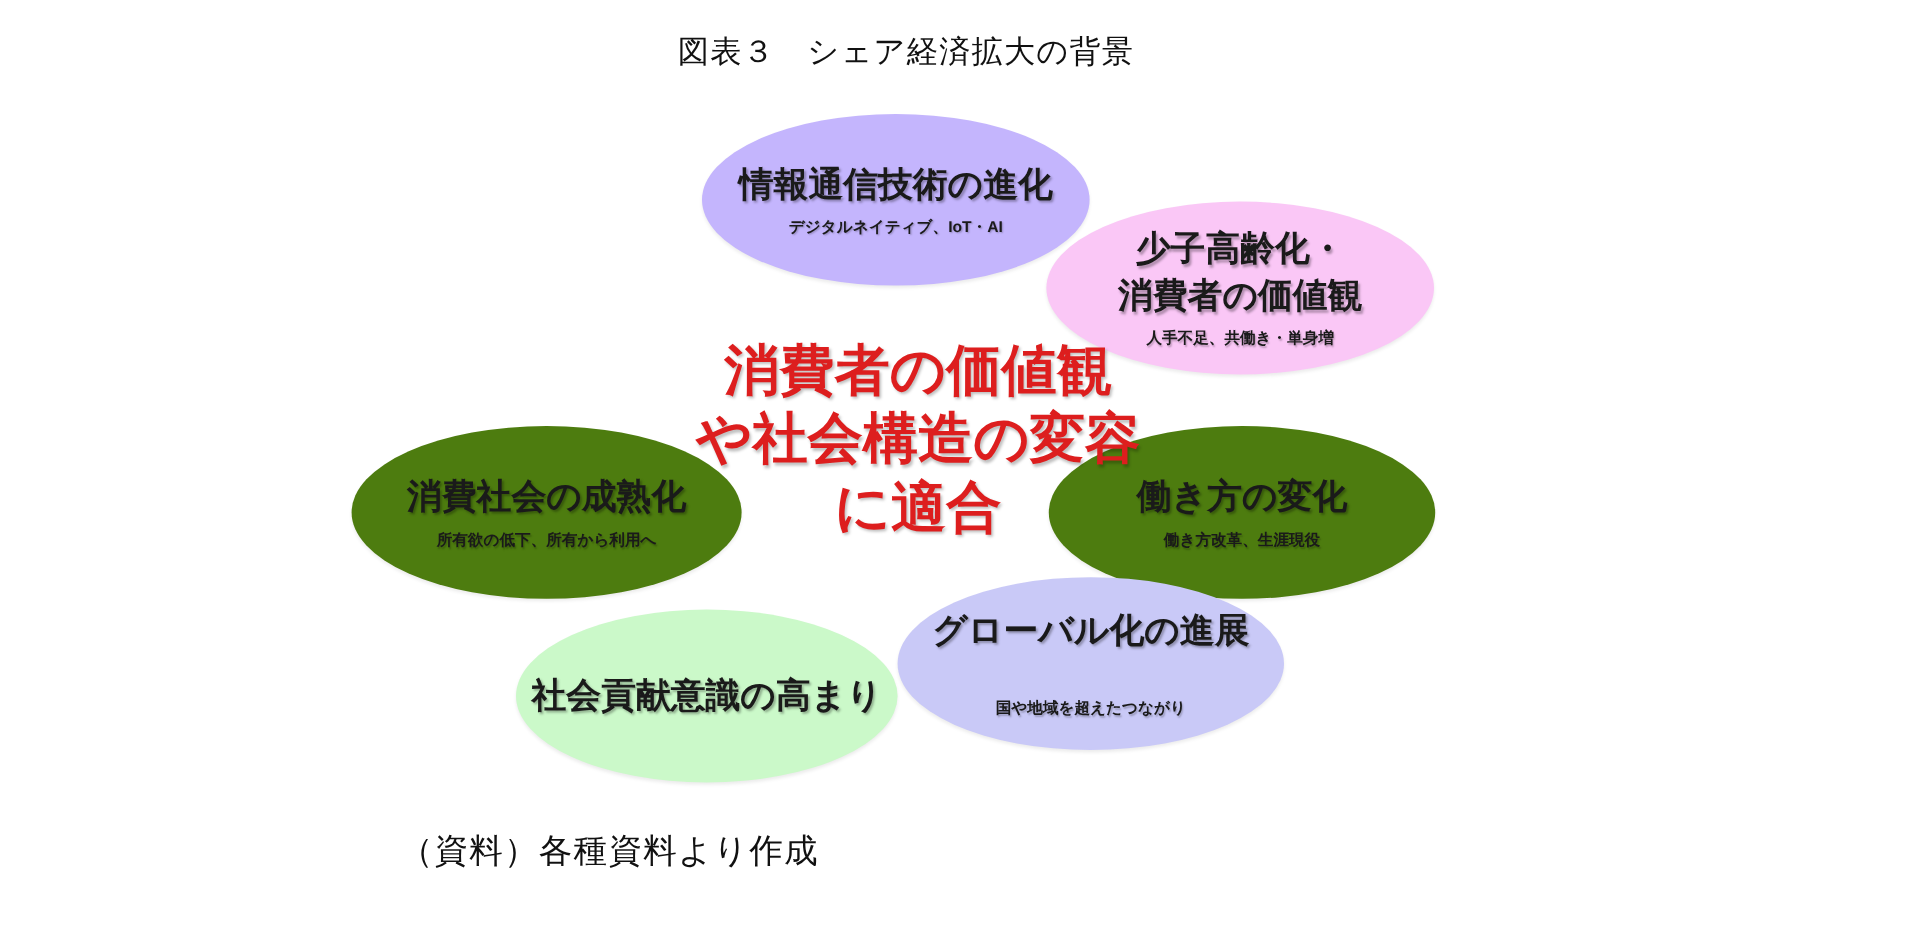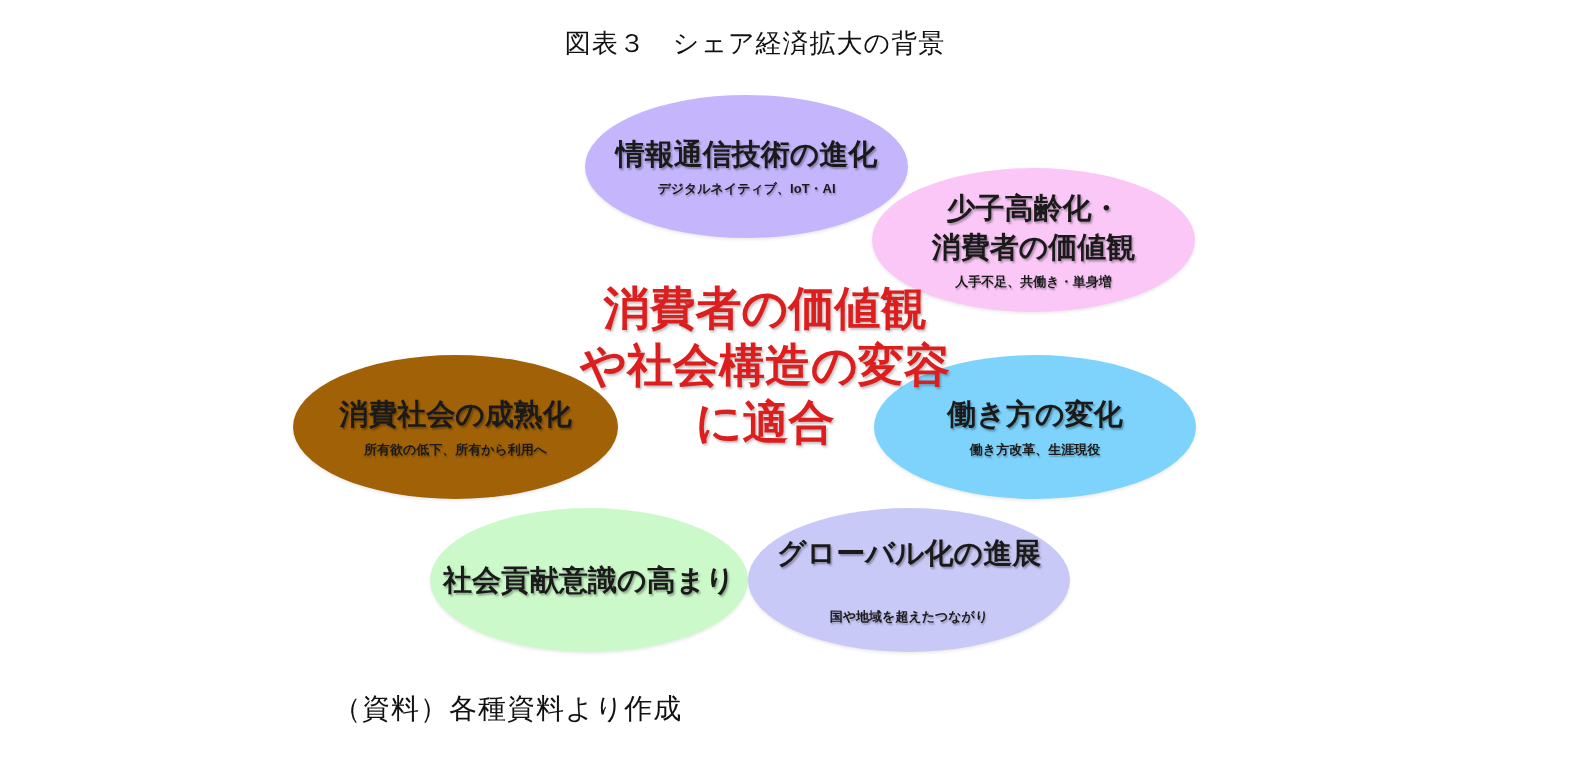--- a/index.html
+++ b/index.html
@@ -52,21 +52,21 @@
     color: #1a1a1a;
     white-space: nowrap;
     text-shadow: 1px 1.5px 1.5px rgba(0,0,0,0.25);
   }
   .bubble-ict         { left: 585px; top:  95px; width: 323px; height: 143px; }
   .bubble-economy     { left: 304px; top: 166px; width: 320px; height: 144px; }
   .bubble-aging       { left: 872px; top: 168px; width: 323px; height: 144px; }
   .bubble-consumption { left: 293px; top: 355px; width: 325px; height: 144px; }
   .bubble-workstyle   { left: 874px; top: 355px; width: 322px; height: 144px; }
   .bubble-social      { left: 430px; top: 508px; width: 318px; height: 144px; }
-  .bubble-global      { left: 748px; top: 508px; width: 322px; height: 144px; gap: 28px; }
+  .bubble-global      { left: 748px; top: 481px; width: 322px; height: 144px; gap: 28px; }
   .center-statement {
     position: absolute;
     left: 540px;
     top: 280px;
     width: 450px;
     text-align: center;
     font-weight: bold;
     font-size: 46px;
     line-height: 57px;
     white-space: pre-line;
@@ -96,26 +96,26 @@
     <div class="bubble-sub">デジタルネイティブ、IoT・AI</div>
   </div>
 
 
   <div class="bubble bubble-aging" style="background: rgb(250, 199, 246);">
     <div class="bubble-title">少子高齢化・
 消費者の価値観</div>
     <div class="bubble-sub">人手不足、共働き・単身増</div>
   </div>
 
-  <div class="bubble bubble-consumption" style="background: #a16207;">
+  <div class="bubble bubble-consumption" style="background: #4d7c0f;">
     <div class="bubble-title">消費社会の成熟化</div>
     <div class="bubble-sub">所有欲の低下、所有から利用へ</div>
   </div>
 
-  <div class="bubble bubble-workstyle" style="background: #7dd3fc;">
+  <div class="bubble bubble-workstyle" style="background: #4d7c0f;">
     <div class="bubble-title">働き方の変化</div>
     <div class="bubble-sub">働き方改革、生涯現役</div>
   </div>
 
   <div class="bubble bubble-social" style="background: rgb(203, 249, 201);">
     <div class="bubble-title">社会貢献意識の高まり</div>
   </div>
 
   <div class="bubble bubble-global" style="background: rgb(201, 201, 247);">
     <div class="bubble-title">グローバル化の進展</div>

